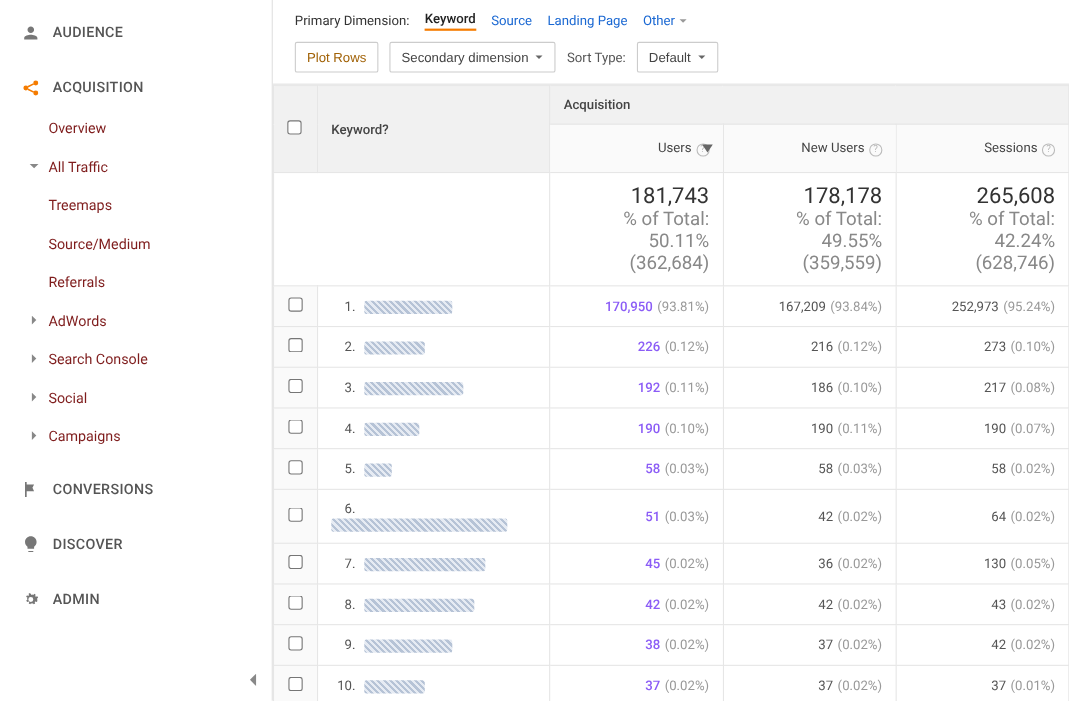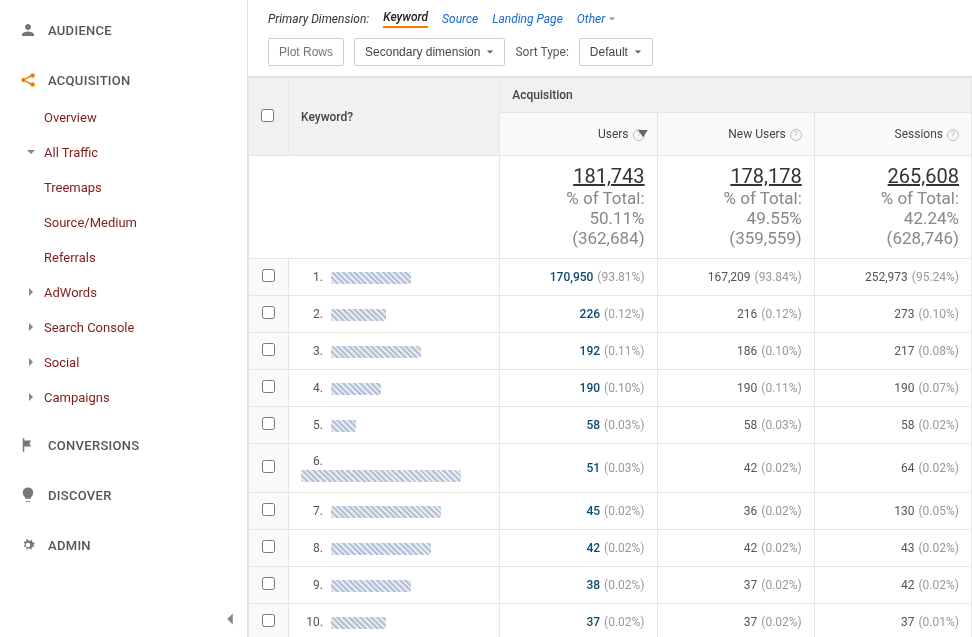--- a/index.html
+++ b/index.html
@@ -7,43 +7,43 @@
 .container { display: flex; height: 100%; }
 .sidebar { width: 248px; border-right: 1px solid #e0e0e0; padding-top: 10px; position: relative; }
 .nav-item { display: flex; align-items: center; padding: 10px 18px; cursor: pointer; color: #666; font-size: 13px; }
 .nav-item.section { font-weight: 500; color: #555; letter-spacing: 0.3px; }
 .nav-item .nav-icon { width: 20px; height: 20px; margin-right: 10px; display: flex; align-items: center; justify-content: center; fill: #777; }
 .sub-item { padding: 10px 18px 10px 44px; cursor: pointer; color: #7f1d1d; font-size: 13px; display: flex; align-items: center; }
 .sub-item .caret { width: 16px; display: inline-block; fill: #888; }
 .sub-item.active { color: #f57c00; }
 .collapse-handle { position: absolute; bottom: 8px; right: 10px; fill: #888; cursor: pointer; }
 .main { flex: 1; display: flex; flex-direction: column; overflow: hidden; }
-.dim-row { display: flex; align-items: center; padding: 10px 20px 6px 20px; font-size: 12px; color: #555; gap: 14px; font-style: italic; }
+.dim-row { display: flex; align-items: center; padding: 10px 20px 6px 20px; font-size: 12px; color: #555; gap: 14px; }
 .dim-label { color: #333; }
 .dim-active { color: #222; border-bottom: 2px solid #f57c00; font-weight: 500; padding-bottom: 2px; }
 .dim-link { color: #1967d2; cursor: pointer; }
 .dim-other { color: #1967d2; display: inline-flex; align-items: center; gap: 3px; }
 .controls-row { display: flex; align-items: center; gap: 10px; padding: 4px 20px 10px 20px; font-size: 12px; color: #555; }
 .btn { border: 1px solid #ccc; background: #fff; border-radius: 2px; padding: 6px 10px; font-size: 12px; color: #444; cursor: pointer; display: inline-flex; align-items: center; gap: 6px; }
-.btn.disabled { color: #737373; cursor: default; }
+.btn.disabled { color: #a16207; cursor: default; }
 .table-wrap { border-top: 1px solid #e0e0e0; overflow-x: auto; }
 table { border-collapse: collapse; width: 100%; font-size: 12px; }
 th, td { border: 1px solid #e6e6e6; }
 .grp-head th { background: #f1f1f1; font-weight: 500; text-align: left; padding: 10px 12px; color: #444; }
 .sub-head th { background: #fafafa; font-weight: 400; padding: 14px 12px; text-align: right; color: #444; position: relative; }
 .sub-head .help { display: inline-block; width: 12px; height: 12px; border-radius: 50%; border: 1px solid #bbb; color: #bbb; font-size: 9px; line-height: 11px; text-align: center; margin-left: 4px; }
 .sort-arrow { position: absolute; right: 8px; top: 50%; transform: translateY(-50%); fill: #666; }
 .totals td { background: #fff; text-align: right; padding: 8px 12px 10px; vertical-align: top; }
-.totals .big { font-size: 20px; color: #333; display: block; text-decoration: underline; }
+.totals .big { font-size: 20px; color: #333; display: block; }
 .totals .sub { font-size: 17px; color: #888; display: block; }
 .data-row td { padding: 10px 12px; text-align: right; color: #555; }
 .data-row td.chk { text-align: center; width: 40px; background: #fafafa; }
 .data-row td.keyword { text-align: left; color: #1967d2; }
 .data-row .idx { color: #555; display: inline-block; width: 22px; text-align: right; margin-right: 8px; }
-.data-row .val { color: #0c4a6e; font-weight: 500; }
+.data-row .val { color: #8b5cf6; font-weight: 500; }
 .data-row .pct { color: #999; margin-left: 4px; }
 input[type=checkbox]{ width:13px; height:13px; cursor: pointer; }
 .chk-head { background:#f1f1f1; text-align:center; width:40px; }
 .redact { display:inline-block; height:12px; border-radius:2px; background: repeating-linear-gradient(45deg,#b6c3d6 0 2px,#e6ebf3 2px 4px); vertical-align:middle; }
 </style>
 </head>
 <body>
 
 <div class="container">
   <div class="sidebar">

